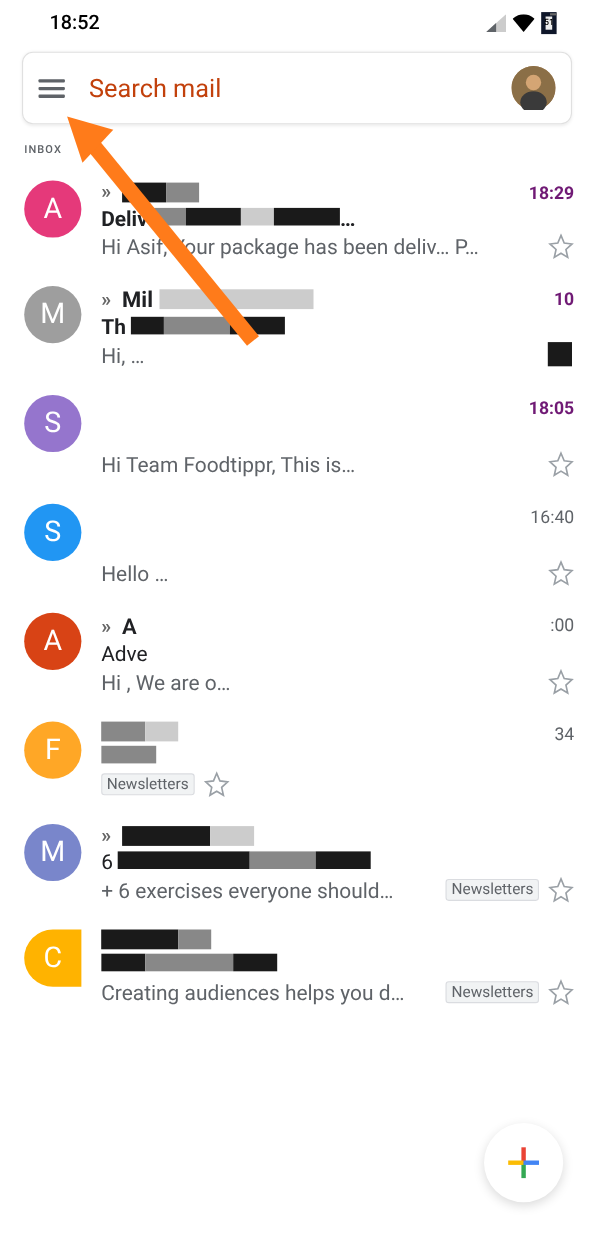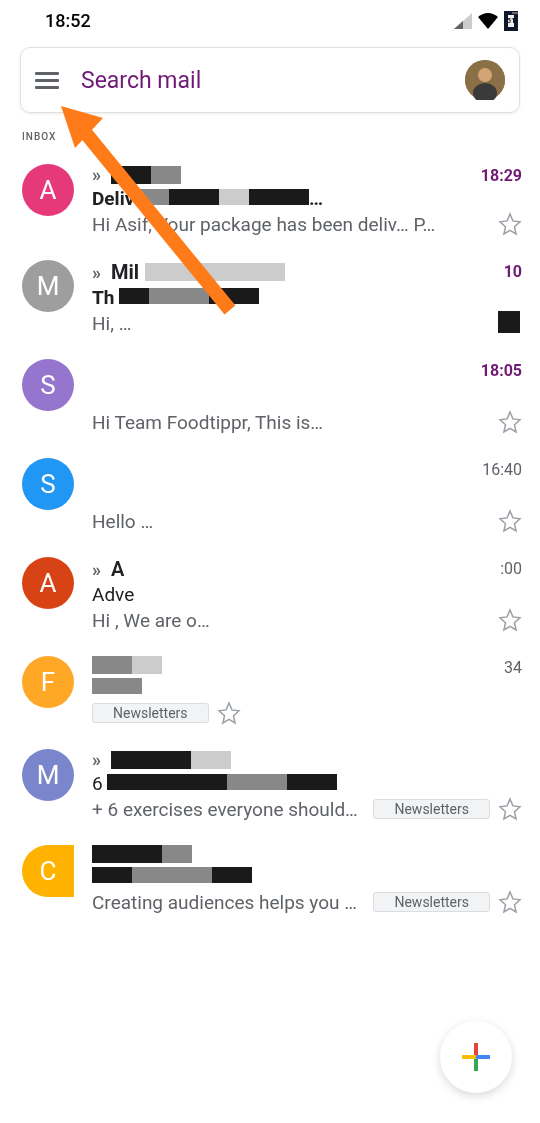--- a/index.html
+++ b/index.html
@@ -1,41 +1,41 @@
 <!DOCTYPE html>
 <html><head>
   <meta charset="utf-8">
   <style>
     * { margin: 0; padding: 0; box-sizing: border-box; font-family: 'Roboto', Arial, sans-serif; }
     body { width: 540px; height: 1123px; background: #fff; overflow: hidden; position: relative; }
-    .status-bar { display: flex; justify-content: space-between; align-items: center; padding: 10px 22px 6px 45px; font-size: 18px; font-weight: 500; color: #000; }
+    .status-bar { display: flex; justify-content: space-between; align-items: center; padding: 10px 34px 6px 45px; font-size: 18px; font-weight: 500; color: #000; }
     .status-right { display: flex; align-items: center; gap: 6px; }
     .search-bar { margin: 10px 20px 18px 20px; display: flex; align-items: center; padding: 12px 14px; border: 1px solid #e0e0e0; border-radius: 10px; box-shadow: 0 1px 3px rgba(0,0,0,0.08); }
     .hamburger { display: flex; flex-direction: column; gap: 4px; margin-right: 22px; cursor: pointer; }
     .hamburger span { display: block; width: 24px; height: 3px; background: #5f6368; border-radius: 1px; }
-    .search-text { flex: 1; font-size: 23px; color: #701a75; }
+    .search-text { flex: 1; font-size: 23px; color: #c2410c; }
     .avatar-img { width: 40px; height: 40px; border-radius: 50%; background: linear-gradient(135deg, #8B6F47 0%, #D4A574 50%, #6B4423 100%); display: flex; align-items: center; justify-content: center; }
     .section-label { padding: 0 22px 10px 22px; font-size: 10px; font-weight: 500; color: #5f6368; letter-spacing: 1px; }
     .email-list { }
     .email-item { display: flex; padding: 12px 18px 12px 22px; gap: 18px; position: relative; }
     .initial-avatar { width: 52px; height: 52px; border-radius: 50%; display: flex; align-items: center; justify-content: center; color: #fff; font-size: 26px; font-weight: 400; flex-shrink: 0; }
     .email-content { flex: 1; min-width: 0; position: relative; }
     .email-top { display: flex; align-items: center; gap: 6px; }
     .chevrons { color: #666; font-size: 18px; font-weight: bold; margin-right: 4px; }
     .sender { font-size: 20px; color: #202124; font-weight: 600; }
     .sender.unread { font-weight: 700; }
     .email-time { position: absolute; right: 0; top: 2px; font-size: 16px; color: #5f6368; }
     .email-time.unread { font-weight: 700; color: #701a75; }
     .subject { font-size: 19px; color: #202124; margin-top: 2px; font-weight: 400; white-space: nowrap; overflow: hidden; text-overflow: ellipsis; }
     .subject.unread { font-weight: 700; }
     .snippet-row { display: flex; align-items: center; gap: 8px; margin-top: 2px; }
     .snippet { font-size: 19px; color: #5f6368; white-space: nowrap; overflow: hidden; text-overflow: ellipsis; flex: 1; }
     .star-icon { width: 24px; height: 24px; flex-shrink: 0; }
     .star-icon svg { width: 100%; height: 100%; }
-    .label-chip { background: #f1f3f4; border: 1px solid #dadce0; padding: 1px 20px; font-size: 14px; color: #5f6368; border-radius: 3px; flex-shrink: 0; }
+    .label-chip { background: #f1f3f4; border: 1px solid #dadce0; padding: 1px 4px; font-size: 14px; color: #5f6368; border-radius: 3px; flex-shrink: 0; }
     .compose-fab { position: absolute; bottom: 30px; right: 28px; width: 72px; height: 72px; border-radius: 50%; background: #fff; box-shadow: 0 3px 10px rgba(0,0,0,0.15); display: flex; align-items: center; justify-content: center; }
     .arrow-annotation { position: absolute; top: 100px; left: 55px; pointer-events: none; z-index: 100; }
     .redacted-blocks { display: inline-flex; gap: 0; }
     .rblock { height: 18px; }
     .rblock.dark { background: #1a1a1a; }
     .rblock.mid { background: #888; }
     .rblock.light { background: #ccc; }
   </style>
 </head>
 <body>

